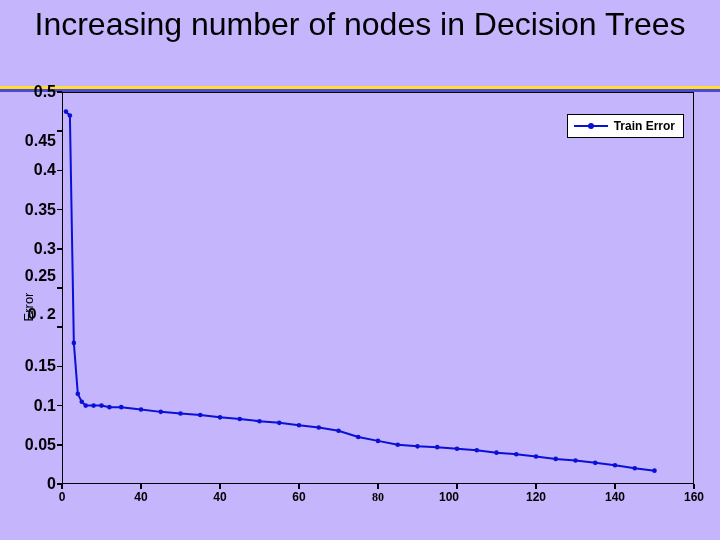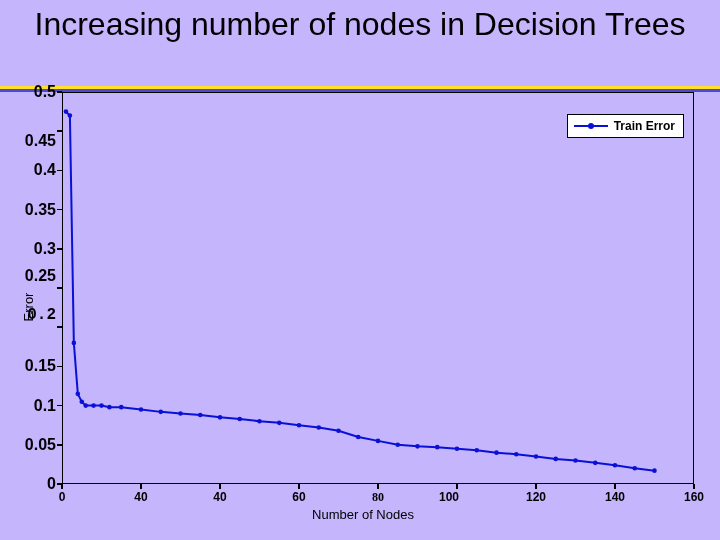--- a/index.html
+++ b/index.html
@@ -29,21 +29,20 @@
 
 <div class="slide">
   <h1 class="title">Increasing number of nodes in Decision Trees</h1>
   <div class="rule">
     <div class="yellow"></div>
     <div class="blue"></div>
   </div>
 
   <div class="chart-wrap">
     <div class="ylabel">Error</div>
-    <div class="xlabel">Number of Nodes</div>
 
     <div class="plot">
       <div class="plot-border"></div>
       <div id="yticks">
           <div class="ytick-mark" style="top: 391.25px;"></div>
           <div class="ytick-label" style="top: 392px;">0</div>
           <div class="ytick-mark" style="top: 352.05px;"></div>
           <div class="ytick-label" style="top: 352.8px;">0.05</div>
           <div class="ytick-mark" style="top: 312.85px;"></div>
           <div class="ytick-label" style="top: 313.6px;">0.1</div>

